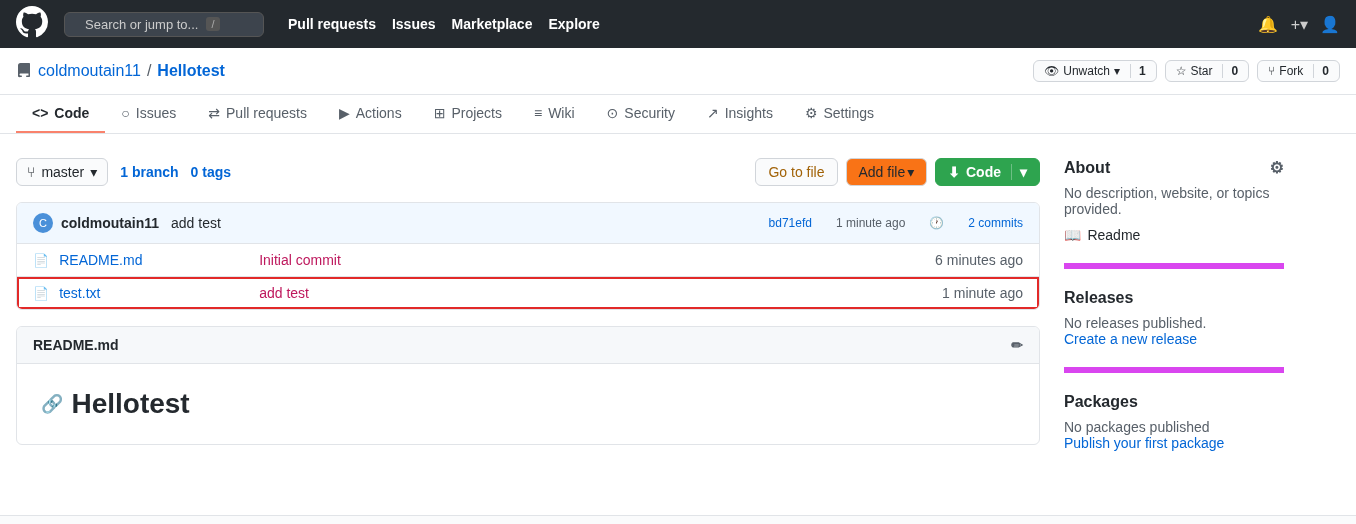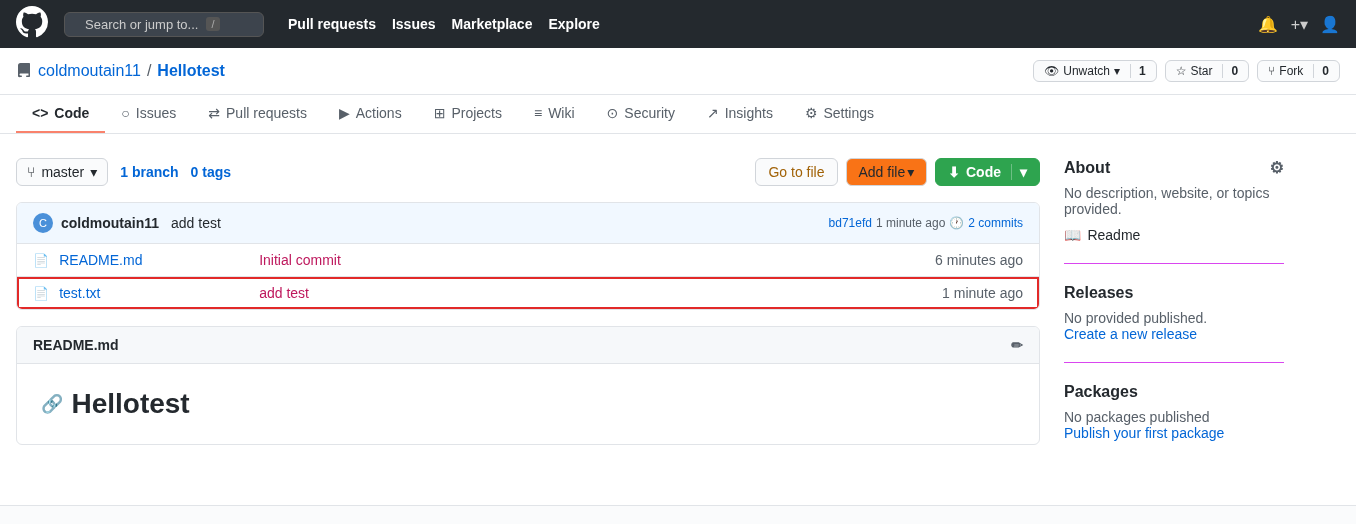--- a/index.html
+++ b/index.html
@@ -46,42 +46,42 @@
     .code-btn { display: flex; align-items: center; gap: 6px; background: #2ea44f; color: #fff; border: 1px solid #2ea44f; border-radius: 6px; padding: 5px 12px; font-size: 14px; cursor: pointer; font-weight: 600; }
     .code-btn-arrow { border-left: 1px solid rgba(255,255,255,0.3); margin-left: 4px; padding-left: 8px; }
 
     
     .file-table { border: 1px solid #e1e4e8; border-radius: 6px; overflow: hidden; margin-bottom: 16px; }
     .commit-row { background: #f1f8ff; padding: 10px 16px; display: flex; align-items: center; justify-content: space-between; border-bottom: 1px solid #e1e4e8; }
     .commit-author { display: flex; align-items: center; gap: 8px; }
     .commit-avatar { width: 20px; height: 20px; border-radius: 50%; background: #4a90d9; display: flex; align-items: center; justify-content: center; color: #fff; font-size: 11px; }
     .commit-name { font-weight: 600; font-size: 14px; }
     .commit-msg { font-size: 14px; margin-left: 4px; }
-    .commit-meta { display: flex; align-items: flex-start; gap: 4px; font-size: 12px; color: #586069; }
+    .commit-meta { display: flex; align-items: flex-start; gap: 24px; font-size: 12px; color: #586069; }
     .commit-hash { color: #0366d6; cursor: pointer; }
     .commit-time { color: #586069; }
     .commits-link { color: #0366d6; cursor: pointer; display: flex; align-items: center; gap: 4px; }
 
     .file-row { display: flex; align-items: center; padding: 8px 16px; border-bottom: 1px solid #e1e4e8; font-size: 14px; }
     .file-row:last-child { border-bottom: none; }
     .file-row.highlighted { outline: 2px solid #e22929; outline-offset: -2px; }
     .file-icon { color: #6a737d; margin-right: 10px; font-size: 13px; }
     .file-name { color: #0366d6; cursor: pointer; flex: 0 0 200px; }
     .file-commit-msg { color: #be185d; flex: 1; }
     .file-time { color: #586069; margin-left: auto; }
 
     
     .readme-section { border: 1px solid #e1e4e8; border-radius: 6px; overflow: hidden; }
     .readme-header { padding: 10px 16px; background: #f6f8fa; border-bottom: 1px solid #e1e4e8; display: flex; justify-content: space-between; align-items: center; font-size: 14px; font-weight: 600; }
     .readme-body { padding: 24px; }
     .readme-title { font-size: 28px; font-weight: 600; display: flex; align-items: center; gap: 8px; }
     .readme-link-icon { font-size: 18px; color: #586069; }
 
     
-    .sidebar-section { margin-bottom: 20px; border-bottom: 1px solid #d946ef; padding-bottom: 20px; }
+    .sidebar-section { margin-bottom: 20px; border-bottom: 6px solid #d946ef; padding-bottom: 20px; }
     .sidebar-section:last-child { border-bottom: none; }
     .sidebar-title { font-weight: 600; font-size: 16px; margin-bottom: 8px; display: flex; align-items: center; justify-content: space-between; }
     .sidebar-text { font-size: 14px; color: #586069; }
     .sidebar-link { color: #0366d6; text-decoration: none; cursor: pointer; font-size: 14px; }
     .sidebar-readme { display: flex; align-items: center; gap: 6px; font-size: 14px; color: #24292e; cursor: pointer; }
     .sidebar-gear { cursor: pointer; color: #586069; }
 
     
     .footer { border-top: 1px solid #e1e4e8; padding: 20px 16px; display: flex; align-items: center; justify-content: space-between; font-size: 12px; color: #586069; background: #fafbfc; }
   </style>
@@ -262,21 +262,21 @@
       <div class="sidebar-readme" style="margin-top:10px;">
         <span>📖</span>
         <span>Readme</span>
       </div>
     </div>
 
     <div class="sidebar-section">
       <div class="sidebar-title">
         <span>Releases</span>
       </div>
-      <p class="sidebar-text">No provided published.</p>
+      <p class="sidebar-text">No releases published.</p>
       <a class="sidebar-link">Create a new release</a>
     </div>
 
     <div class="sidebar-section">
       <div class="sidebar-title">
         <span>Packages</span>
       </div>
       <p class="sidebar-text">No packages published</p>
       <a class="sidebar-link">Publish your first package</a>
     </div>

